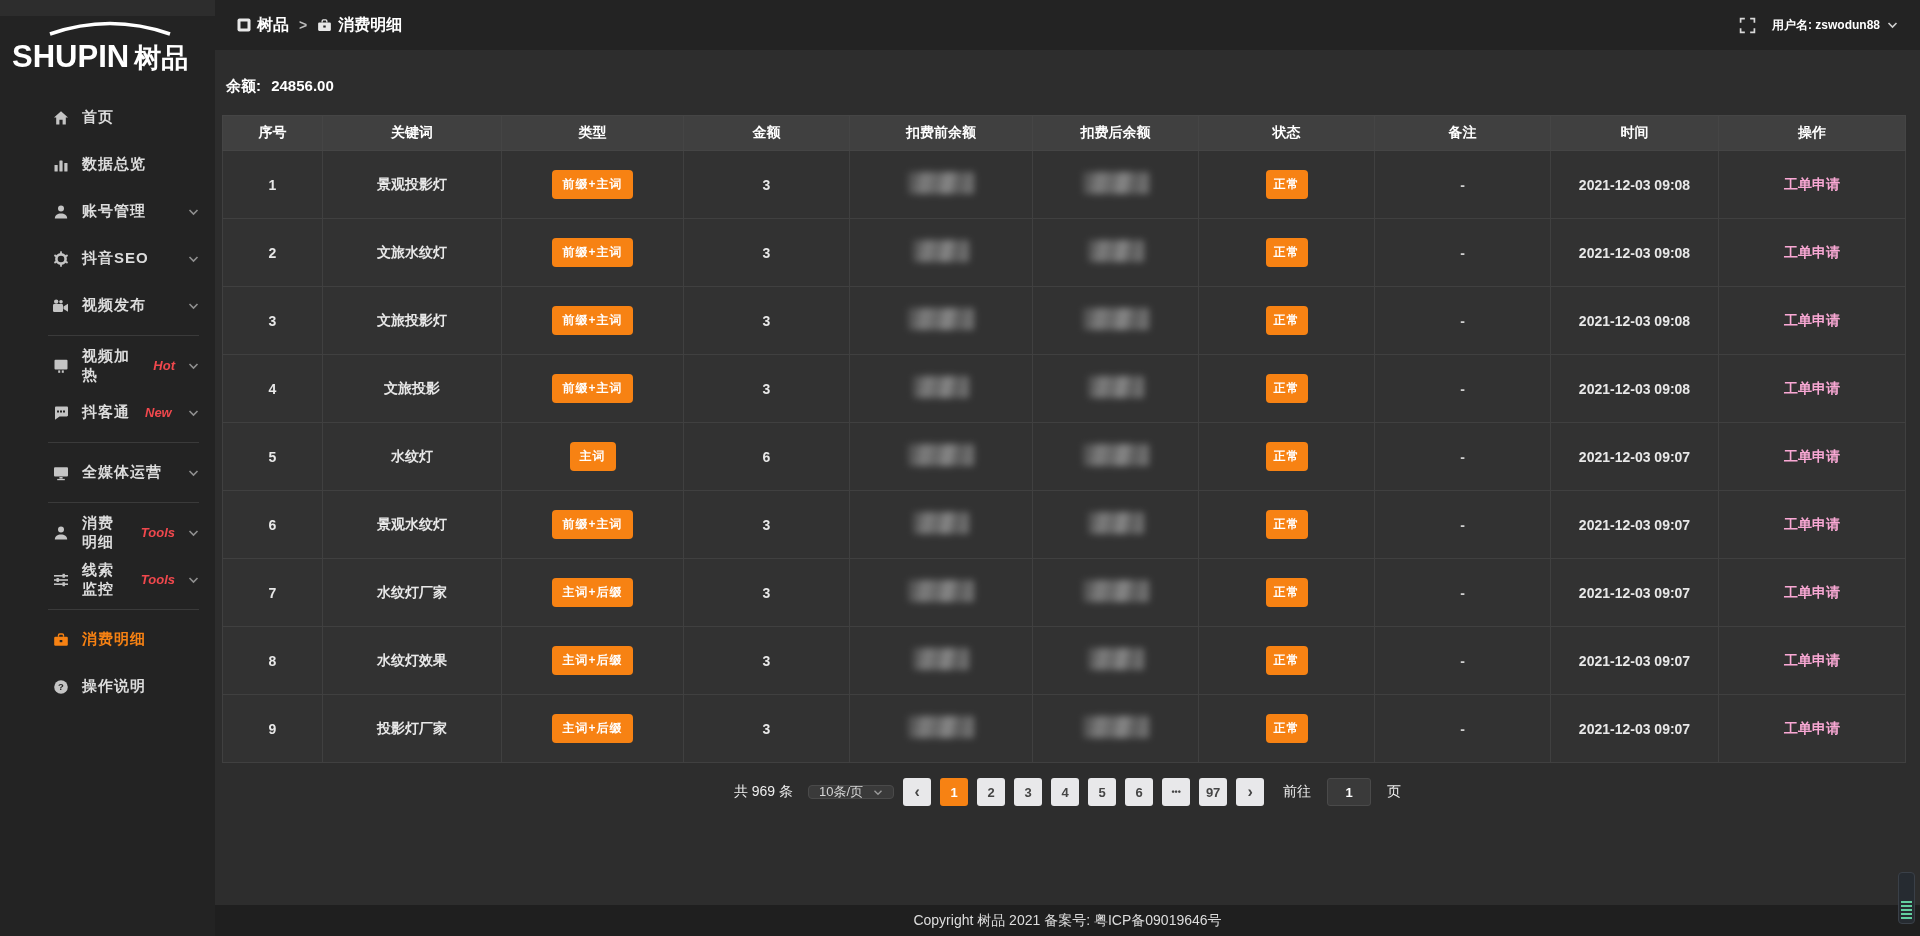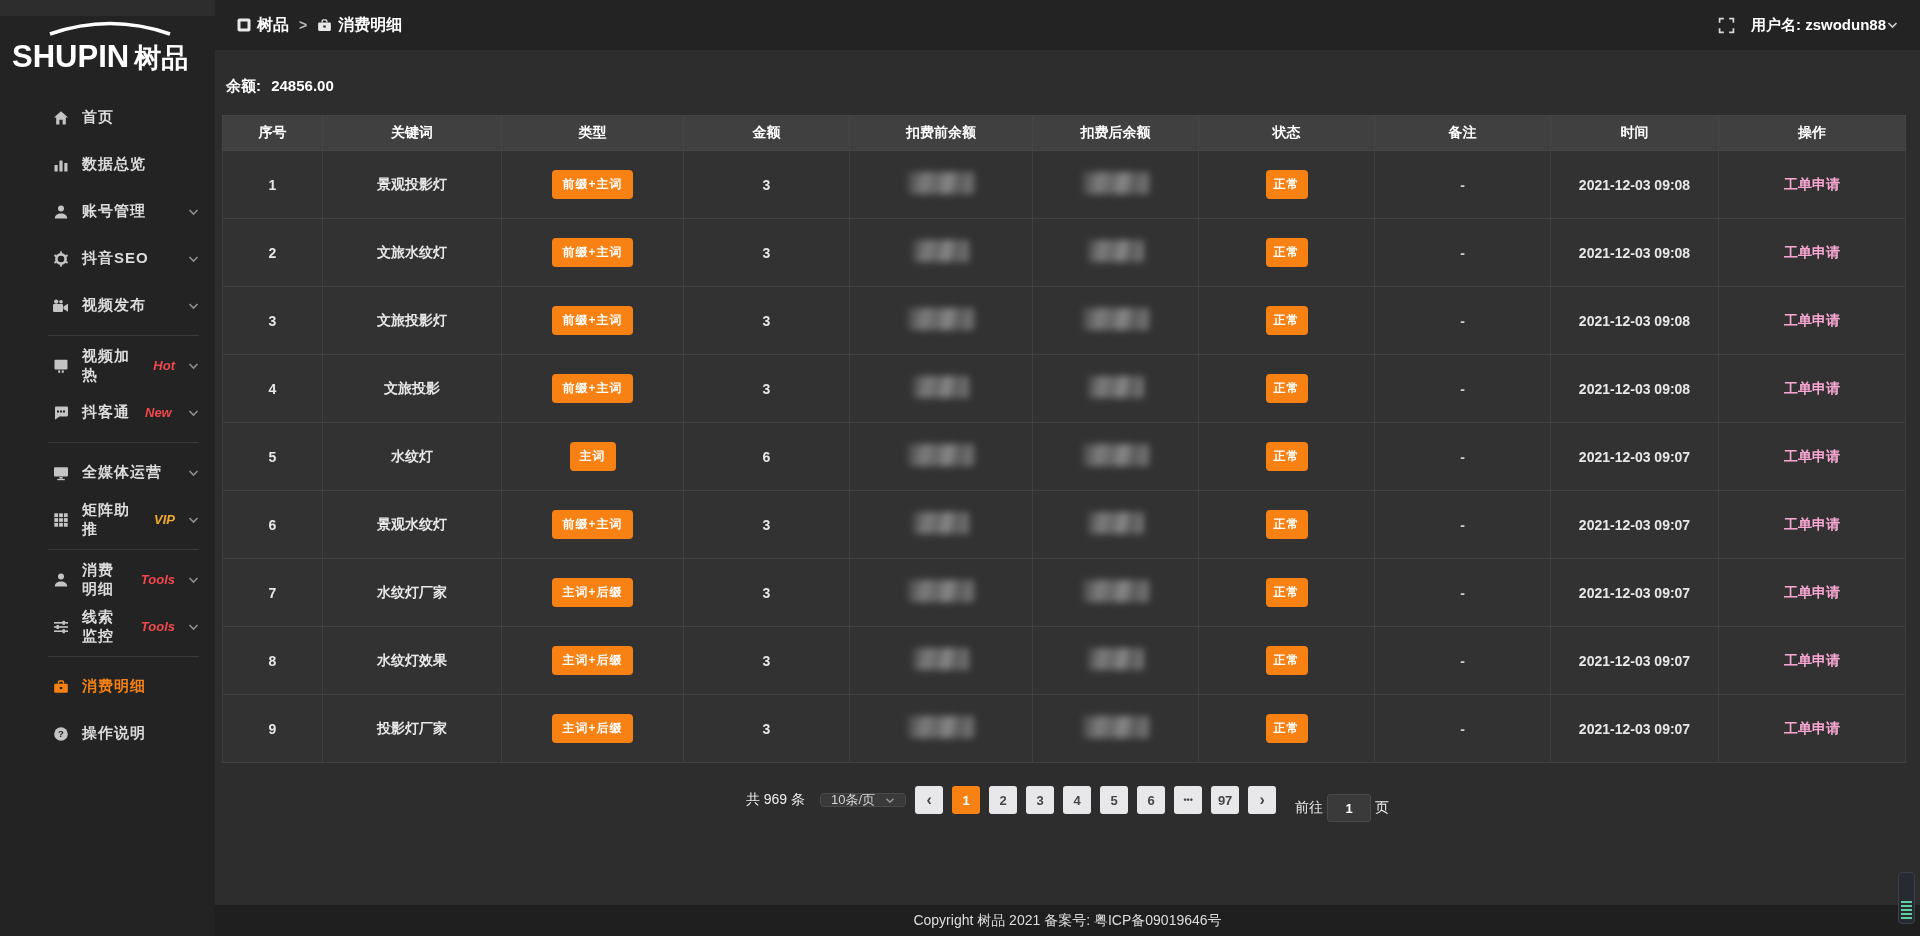--- a/index.html
+++ b/index.html
@@ -26,21 +26,21 @@
   .side-divider { height:1px; background:#3a3a3a; margin:6px 16px; }
   
   .topbar { position:absolute; left:215px; top:0; right:0; height:50px; background:#232323;
     display:flex; align-items:center; justify-content:space-between; padding:0 22px; z-index:2; }
   .crumbs { display:flex; align-items:center; gap:10px; }
   .crumb { display:flex; align-items:center; gap:6px; color:#fff; font-size:16px; font-weight:700; cursor:pointer; }
   .crumb .ic { display:flex; color:#e8e8e8; }
   .crumb-sep { color:#bdbdbd; font-size:14px; font-weight:700; }
   .user-zone { display:flex; align-items:center; gap:16px; }
   .fs-icon { display:flex; color:#d8d8d8; cursor:pointer; }
-  .user-name { display:flex; align-items:center; gap:1px; color:#fff; font-size:15px; font-weight:700; cursor:pointer; }
+  .user-name { display:flex; align-items:center; gap:7px; color:#fff; font-size:12px; font-weight:700; cursor:pointer; }
   .user-name .chev { display:flex; color:#cfcfcf; }
   
   .main { position:absolute; left:215px; top:50px; right:0; bottom:0; background:#2d2d2d; }
   .balance { padding:27px 0 0 11px; font-size:15px; font-weight:700; color:#fff; }
   .balance .val { margin-left:6px; }
   
   .tbl-wrap { margin:19px 15px 0 7px; }
   table { width:100%; border-collapse:collapse; table-layout:fixed; }
   th { background:#404040; color:#fff; font-size:14px; font-weight:700; height:35px;
        border:1px solid #454545; text-align:center; }
@@ -58,21 +58,21 @@
   .pager { margin-top:15px; display:flex; align-items:center; justify-content:center; gap:9px; }
   .pager .total { color:#eee; font-size:14px; margin-right:6px; }
   .size-select { display:flex; align-items:center; gap:10px; background:#3a3a3a; border:1px solid #4a4a4a;
        border-radius:4px; height:14px; padding:0 10px; color:#d4d4d4; font-size:13px; cursor:pointer; }
   .size-select .chev { display:flex; color:#9a9a9a; }
   .pg { min-width:28px; height:28px; border:none; border-radius:3px; background:#e8e8ea; color:#454545;
        font-size:13px; font-weight:700; display:flex; align-items:center; justify-content:center;
        cursor:pointer; font-family:inherit; padding:0 4px; }
   .pg.arrow { font-size:16px; line-height:1; }
   .pg.active { background:#f78213; color:#fff; }
-  .goto { display:flex; align-items:center; gap:4px; margin-left:10px; color:#eee; font-size:14px;margin-top:16px; }
+  .goto { display:flex; align-items:center; gap:16px; margin-left:10px; color:#eee; font-size:14px; }
   .goto input { width:44px; height:28px; background:#3a3a3a; border:1px solid #4a4a4a; border-radius:3px;
        color:#fff; text-align:center; font-size:13px; font-weight:700; font-family:inherit; }
   
   .footer { position:absolute; left:0; right:0; bottom:0; height:31px; background:#1f1f1f;
        display:flex; align-items:center; justify-content:center; color:#dedede; font-size:14px; }
   
   .float-widget { position:absolute; right:5px; bottom:12px; width:17px; height:52px; background:#262b31;
        border:1px solid #3a4048; border-radius:4px; z-index:5; cursor:pointer; display:flex; align-items:flex-end; justify-content:center; }
   .float-widget .stripes { width:11px; height:18px; margin-bottom:4px;
        background:repeating-linear-gradient(to bottom,#63d0a0 0 2px,#262b31 2px 4px); }
@@ -214,42 +214,20 @@
           </svg>
       </span>
       <span class="lbl">全媒体运营</span>
       <span class="chev">
         <svg width="11" height="8" viewBox="0 0 11 8" fill="none">
             <polyline points="1.5,2 5.5,6 9.5,2" stroke="currentColor" stroke-width="1.6"></polyline>
           </svg>
       </span>
     </div>
 
-    <div class="side-item">
-      <span class="ic">
-        <svg width="16" height="16" viewBox="0 0 16 16" fill="currentColor">
-            <rect x="1.3" y="1.3" width="3.8" height="3.8"></rect>
-            <rect x="6.1" y="1.3" width="3.8" height="3.8"></rect>
-            <rect x="10.9" y="1.3" width="3.8" height="3.8"></rect>
-            <rect x="1.3" y="6.1" width="3.8" height="3.8"></rect>
-            <rect x="6.1" y="6.1" width="3.8" height="3.8"></rect>
-            <rect x="10.9" y="6.1" width="3.8" height="3.8"></rect>
-            <rect x="1.3" y="10.9" width="3.8" height="3.8"></rect>
-            <rect x="6.1" y="10.9" width="3.8" height="3.8"></rect>
-            <rect x="10.9" y="10.9" width="3.8" height="3.8"></rect>
-          </svg>
-      </span>
-      <span class="lbl">矩阵助推</span>
-      <span class="tag tag-gold">VIP</span>
-      <span class="chev">
-        <svg width="11" height="8" viewBox="0 0 11 8" fill="none">
-            <polyline points="1.5,2 5.5,6 9.5,2" stroke="currentColor" stroke-width="1.6"></polyline>
-          </svg>
-      </span>
-    </div>
 
     <div class="side-divider"></div>
 
     <div class="side-item">
       <span class="ic">
         <svg width="16" height="16" viewBox="0 0 16 16" fill="currentColor">
             <circle cx="8" cy="4.6" r="3"></circle>
             <path d="M1.8 14.5c0-3.4 2.8-5.1 6.2-5.1s6.2 1.7 6.2 5.1z"></path>
           </svg>
       </span>

